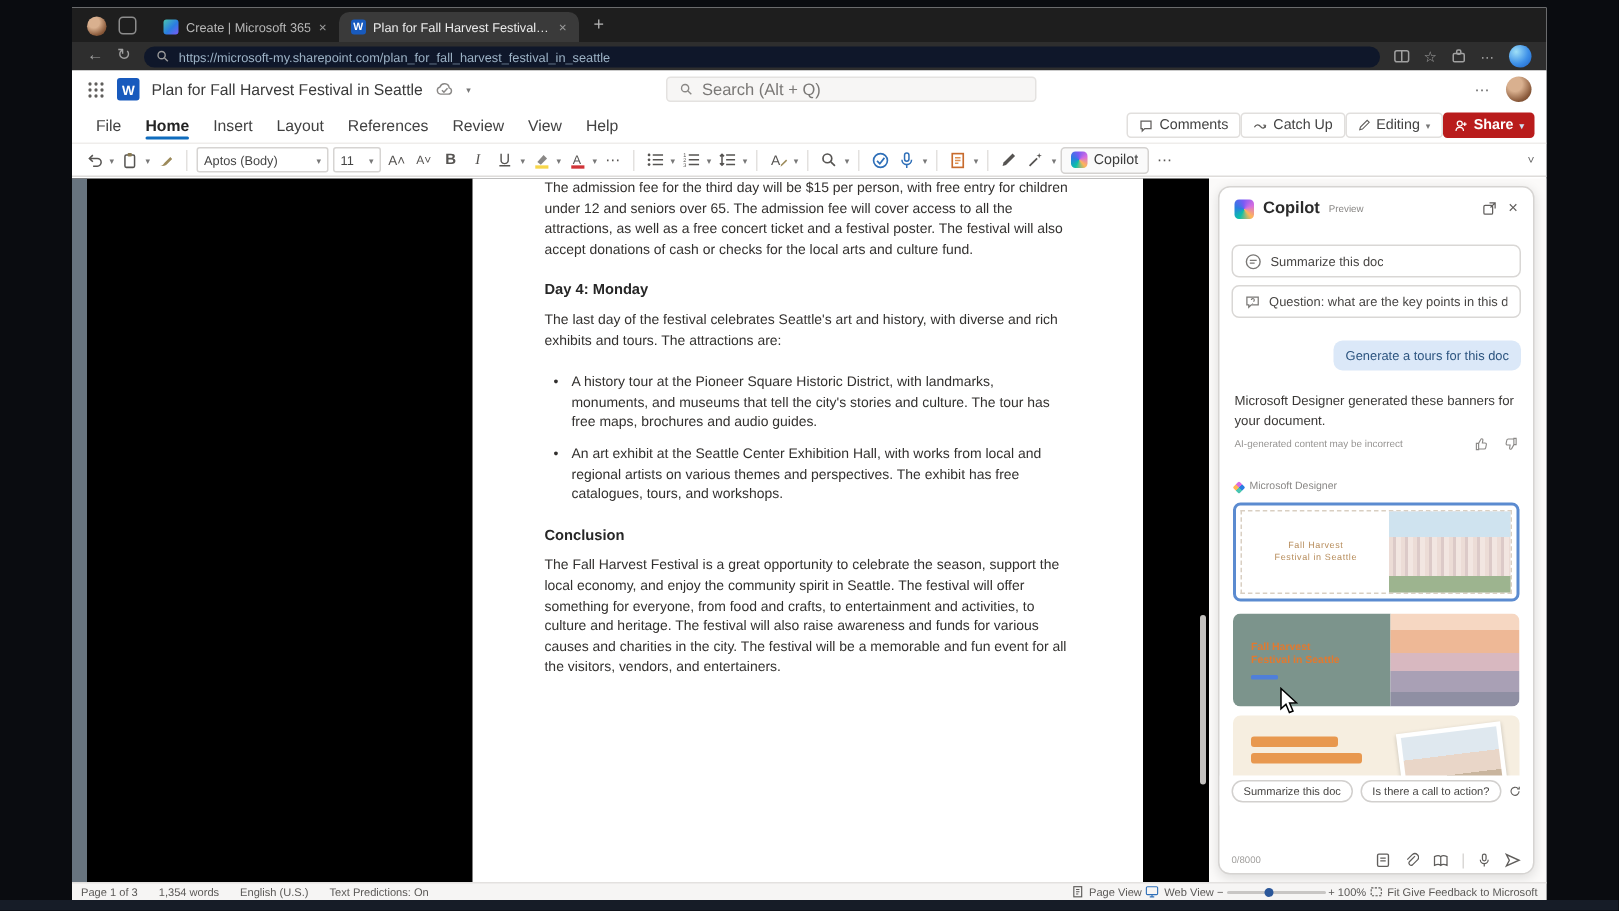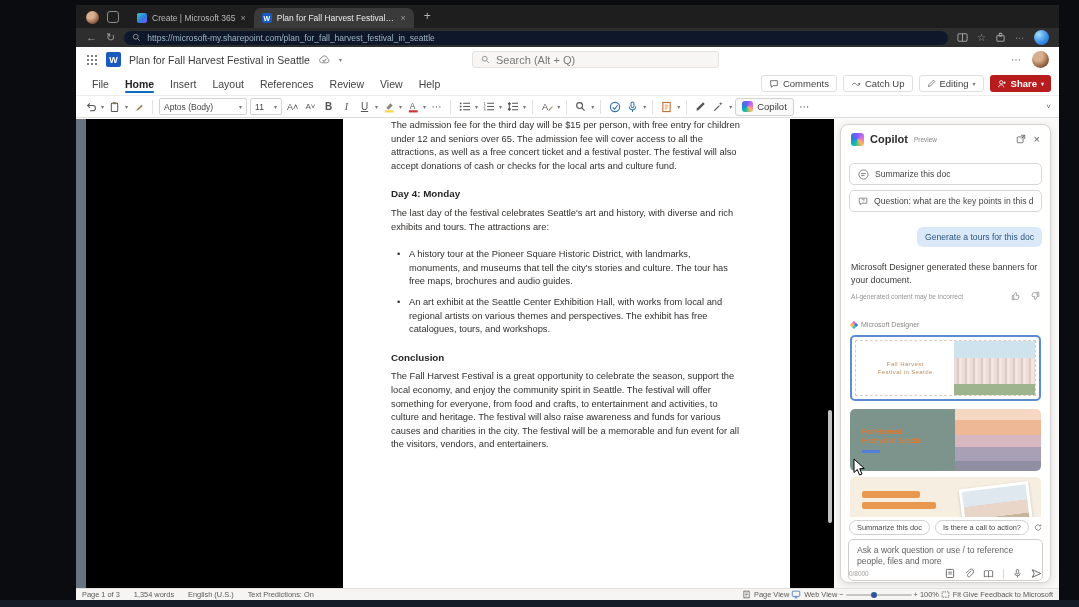--- a/index.html
+++ b/index.html
@@ -1,20 +1,20 @@
 <!DOCTYPE html>
 <html><head>
 <meta charset="utf-8">
 <style>
   * { margin:0; padding:0; box-sizing:border-box; }
   html,body { width:1079px; height:607px; overflow:hidden; background:#0a0c10;
     font-family:"Liberation Sans", sans-serif; }
 
   
-  .window { position:absolute; left:48px; top:5px; width:983px; height:595px; background:#fff; overflow:hidden;margin-left:28px; }
+  .window { position:absolute; left:48px; top:5px; width:983px; height:595px; background:#fff; overflow:hidden; }
 
   
   .tabbar { position:absolute; left:0; top:0; width:100%; height:23px; background:#1e1e1e;
     display:flex; align-items:flex-end; padding-left:8px; }
   .profile-pic { width:13px; height:13px; border-radius:50%; margin:0 6px 4px 2px;
     background:radial-gradient(circle at 35% 30%, #d9b08f 0 30%, #8a5a3b 70%, #5d3a22); }
   .ws-icon { width:12px; height:12px; border:1.2px solid #8d8d8d; border-radius:3px; margin:0 10px 5px 2px; }
   .tab { display:flex; align-items:center; gap:5px; height:20px; padding:0 8px; font-size:8.5px;
     color:#b9b9b9; max-width:160px; }
   .tab.active { background:#3a3a3a; color:#ececec; border-radius:7px 7px 0 0; }
@@ -51,21 +51,21 @@
   .dots { color:#666; font-size:10px; letter-spacing:1px; }
 
   
   .menubar { position:absolute; left:0; top:67px; width:100%; height:23px; background:#fff;
     display:flex; align-items:center; padding:0 8px; }
   .mtab { position:relative; font-size:10.5px; color:#424242; padding:0 8px; height:100%;
     display:flex; align-items:center; }
   .mtab.active { color:#242424; font-weight:bold; }
   .mtab.active::after { content:""; position:absolute; left:8px; right:8px; bottom:2px; height:2.5px;
     background:#0f6cbd; border-radius:2px; }
-  .mb-right { margin-left:auto; display:flex; align-items:center; gap:6px; }
+  .mb-right { margin-left:auto; display:flex; align-items:center; }
   .chrome-btn { display:flex; align-items:center; gap:4px; height:17px; padding:0 7px; font-size:9.5px;
     color:#424242; background:#fff; border:1px solid #e1dfdd; border-radius:3px; }
   .chrome-btn.share { background:#b91c1c; color:#fff; border:none; font-weight:bold; }
   .chev { font-size:6px; color:#777; }
   .chrome-btn.share .chev { color:#cfe3f5; }
 
   
   .ribbon { position:absolute; left:0; top:90px; width:100%; height:23px; background:#fff;
     border-top:1px solid #efedeb; border-bottom:1px solid #dedcda;
     display:flex; align-items:center; padding:0 7px; gap:3px; }
@@ -542,23 +542,20 @@
 
         <div class="chip-strip">
           <span class="chip">Summarize this doc</span>
           <span class="chip">Is there a call to action?</span>
           <svg width="11" height="11" viewBox="0 0 12 12">
             <path d="M10 6 a4 4 0 1 1-1.2-2.8" fill="none" stroke="#605e5c" stroke-width="1.1"></path>
             <path d="M10.2 1.5 V3.6 H8.1" fill="none" stroke="#605e5c" stroke-width="1.1"></path>
           </svg>
         </div>
 
-        <div class="input-box">
-          <div class="input-ph">Ask a work question or use / to reference people, files and more</div>
-        </div>
         <div class="input-foot">
           <span class="char-counter">0/8000</span>
           <div class="in-icons">
             <svg width="10" height="11" viewBox="0 0 11 12">
               <rect x="1.5" y="1.5" width="8" height="9" rx="1" fill="none" stroke="#605e5c" stroke-width="1"></rect>
               <path d="M3.5 4.5 H7.5 M3.5 6.5 H7.5" stroke="#605e5c" stroke-width="0.9"></path>
             </svg>
             <svg width="10" height="11" viewBox="0 0 12 13">
               <path d="M8.8 3.2 4.3 7.7 a1.8 1.8 0 0 0 2.5 2.5 L11 6 a3 3 0 0 0-4.2-4.2 L2.6 6" fill="none" stroke="#605e5c" stroke-width="1"></path>
             </svg>

